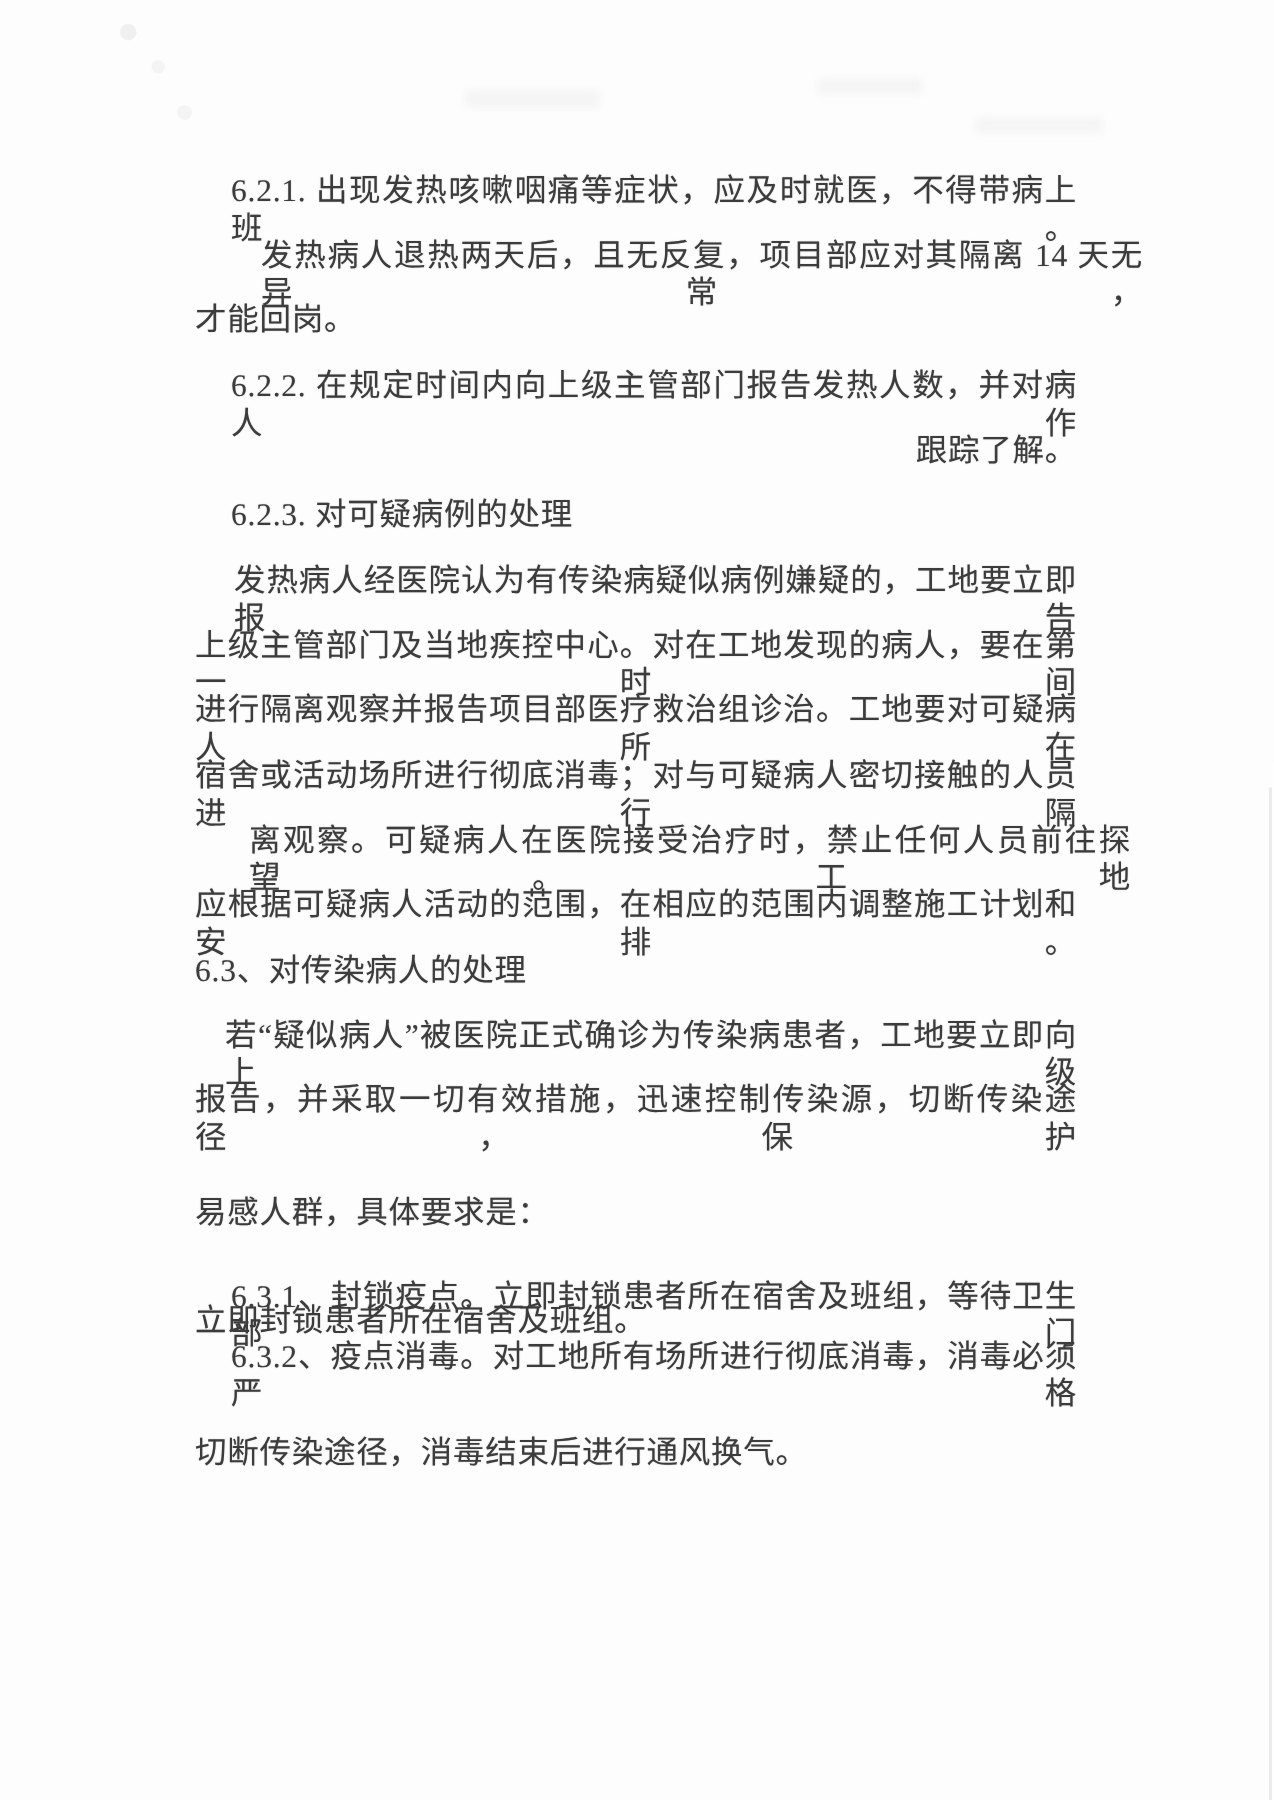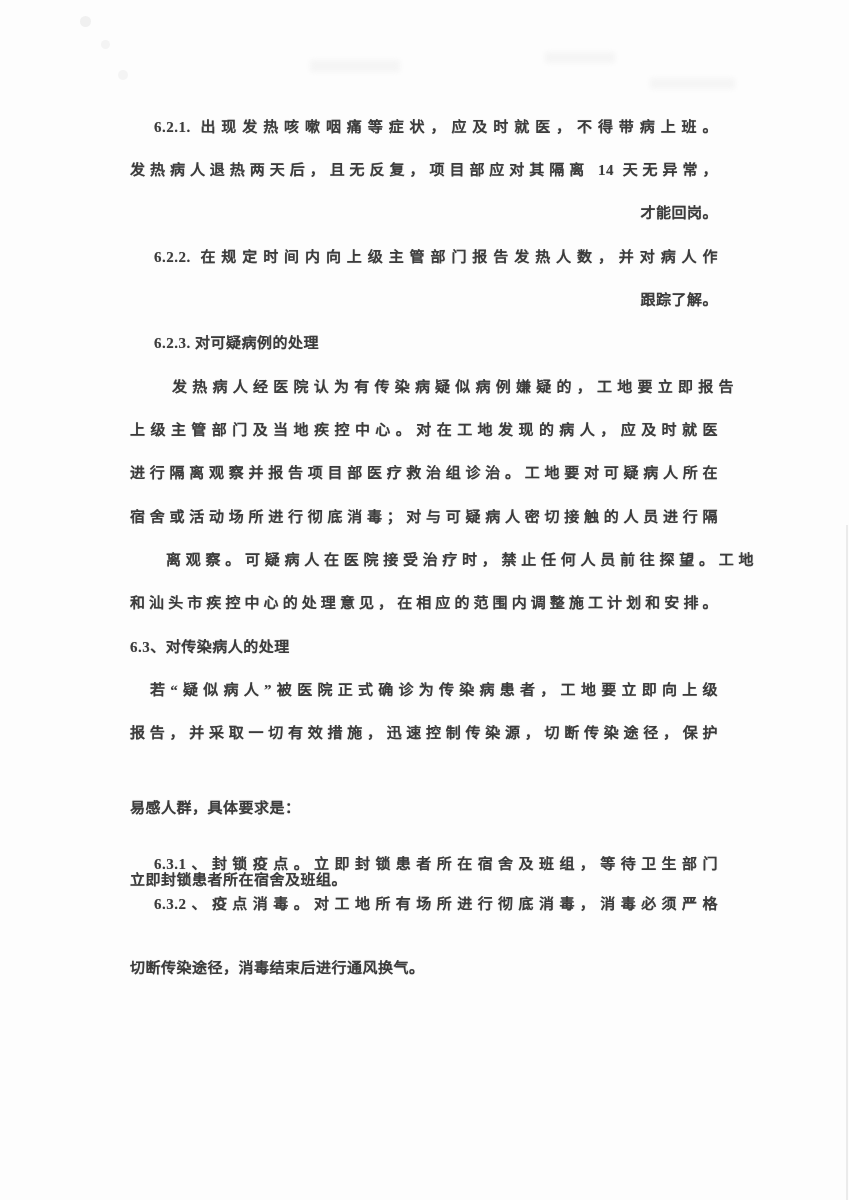--- a/index.html
+++ b/index.html
@@ -13,26 +13,25 @@
     height: 1200px;
     background: #fdfdfd;
     overflow: hidden;
     font-family: "Liberation Serif", "DejaVu Serif", serif;
   }
   
   .text-line {
     position: absolute;
     left: 130px;
     width: 588px;
-    font-size: 15px;
+    font-size: 21px;
     line-height: 25px;
     color: #3c3c3c;
     letter-spacing: 0.5px;
     text-shadow: 0 0 0.8px rgba(80,80,80,0.45); 
-    font-weight: bold;
     -webkit-font-smoothing: antialiased;
   }
   .text-line.justified {
     text-align: justify;
     text-align-last: justify;
     text-justify: inter-character;
   }
   
   .artifact {
     position: absolute;
@@ -64,31 +63,31 @@
   <div class="artifact" style="left:118px; top:70px; width:10px; height:10px; background:#f4f4f4;"></div>
 
   <div class="smudge" style="left:310px; top:60px; width:90px; height:12px;"></div>
   <div class="smudge" style="left:545px; top:52px; width:70px; height:11px;"></div>
   <div class="smudge" style="left:650px; top:78px; width:85px; height:11px;"></div>
 
   <div class="page-edge-shadow"></div>
 
   <div id="document-text">
       <div class="text-line justified" style="top: 115px; left: 154px; width: 564px;">6.2.1. 出现发热咳嗽咽痛等症状，应及时就医，不得带病上班。</div>
-      <div class="text-line justified" style="top: 158px;">发热病人退热两天后，且无反复，项目部应对其隔离 14 天无异常，</div>
-      <div class="text-line" style="top: 201px; text-align: right;">才能回岗。</div>
+      <div class="text-line justified" style="top: 158px; margin-left: 44px;">发热病人退热两天后，且无反复，项目部应对其隔离 14 天无异常，</div>
+      <div class="text-line" style="top: 201px;">才能回岗。</div>
       <div class="text-line justified" style="top: 245px; left: 154px; width: 564px;">6.2.2. 在规定时间内向上级主管部门报告发热人数，并对病人作</div>
       <div class="text-line" style="top: 288px; text-align: right;">跟踪了解。</div>
       <div class="text-line" style="top: 331px; left: 154px; width: 564px;">6.2.3. 对可疑病例的处理</div>
-      <div class="text-line justified" style="top: 375px; left: 172px; width: 562px;">发热病人经医院认为有传染病疑似病例嫌疑的，工地要立即报告</div>
-      <div class="text-line justified" style="top: 418px;">上级主管部门及当地疾控中心。对在工地发现的病人，应及时就医</div>
+      <div class="text-line justified" style="top: 375px; left: 156px; width: 562px;">发热病人经医院认为有传染病疑似病例嫌疑的，工地要立即报告</div>
+      <div class="text-line justified" style="top: 418px;">上级主管部门及当地疾控中心。对在工地发现的病人，要在第一时间</div>
       <div class="text-line justified" style="top: 461px;">进行隔离观察并报告项目部医疗救治组诊治。工地要对可疑病人所在</div>
       <div class="text-line justified" style="top: 505px;">宿舍或活动场所进行彻底消毒；对与可疑病人密切接触的人员进行隔</div>
       <div class="text-line justified" style="top: 548px; margin-left: 36px;">离观察。可疑病人在医院接受治疗时，禁止任何人员前往探望。工地</div>
-      <div class="text-line justified" style="top: 591px;">和汕头市疾控中心的处理意见，在相应的范围内调整施工计划和安排。</div>
+      <div class="text-line justified" style="top: 591px;">应根据可疑病人活动的范围，在相应的范围内调整施工计划和安排。</div>
       <div class="text-line" style="top: 635px;">6.3、对传染病人的处理</div>
       <div class="text-line justified" style="top: 678px; left: 150px; width: 568px;">若“疑似病人”被医院正式确诊为传染病患者，工地要立即向上级</div>
       <div class="text-line justified" style="top: 721px;">报告，并采取一切有效措施，迅速控制传染源，切断传染途径，保护</div>
       <div class="text-line" style="top: 796px;">易感人群，具体要求是：</div>
       <div class="text-line justified" style="top: 852px; left: 154px; width: 564px;">6.3.1、封锁疫点。立即封锁患者所在宿舍及班组，等待卫生部门</div>
       <div class="text-line" style="top: 868px;">立即封锁患者所在宿舍及班组。</div>
       <div class="text-line justified" style="top: 892px; left: 154px; width: 564px;">6.3.2、疫点消毒。对工地所有场所进行彻底消毒，消毒必须严格</div>
       <div class="text-line" style="top: 956px;">切断传染途径，消毒结束后进行通风换气。</div>
     </div>
 

